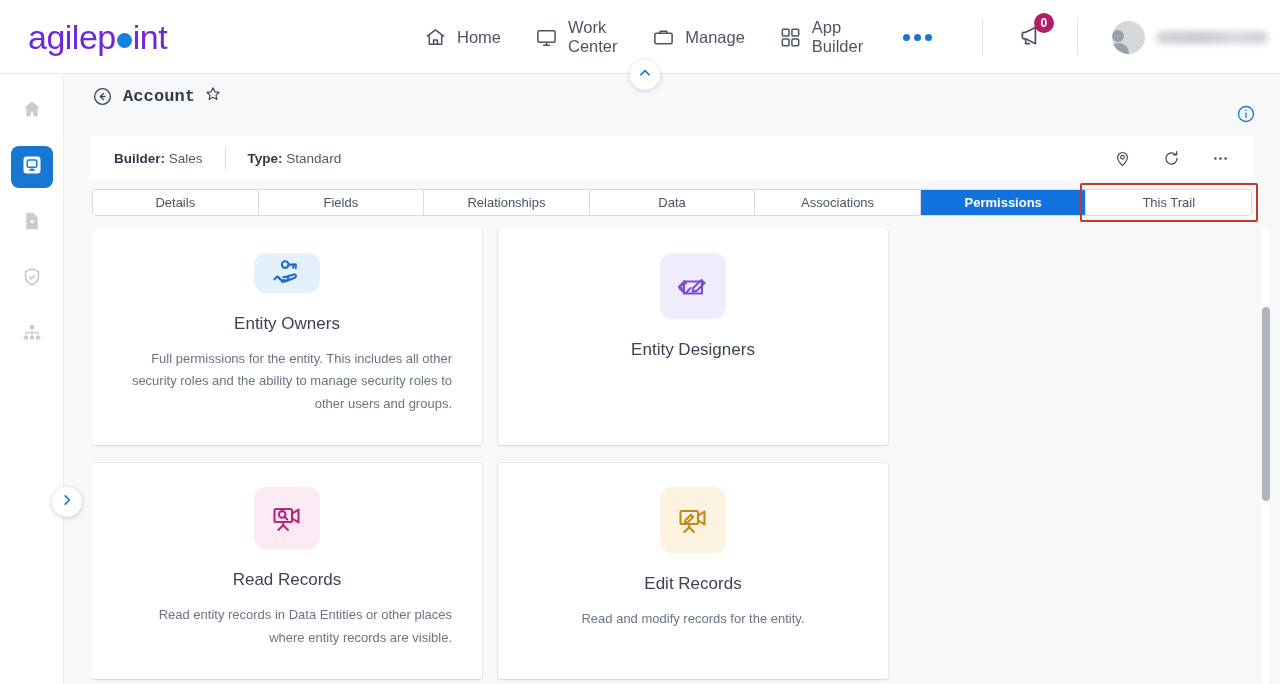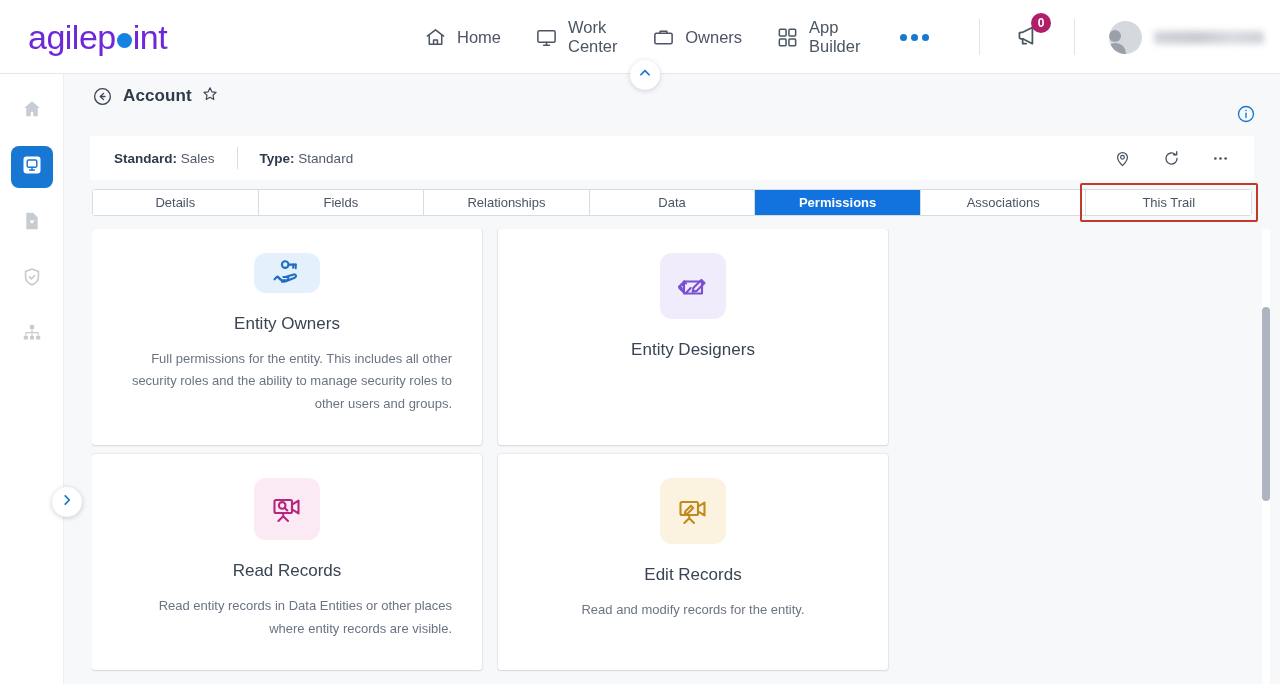--- a/index.html
+++ b/index.html
@@ -103,20 +103,21 @@
     width: 30px; height: 30px; border-radius: 50%;
     background: #fff; box-shadow: 0 1px 5px rgba(20,30,60,.18);
     display: flex; align-items: center; justify-content: center;
     cursor: pointer; z-index: 8;
   }
 
   .pagehead {
     position: relative; height: 44px;
     display: flex; align-items: center;
     padding: 0 0 0 28px;
+    font-family: Liberation Mono, monospace;
   }
   .backbtn { cursor: pointer; display: flex; align-items: center; }
   .pagetitle {
     font-size: 17px; font-weight: 700; color: #2f3a4b;
     margin-left: 10px; letter-spacing: .1px;
   }
   .star { margin-left: 9px; cursor: pointer; }
   .infoicon { position: absolute; right: 24px; top: 30px; cursor: pointer; }
 
   .metabar {
@@ -163,21 +164,21 @@
 
   
   .cardarea {
     position: absolute; left: 28px; top: 155px;
     width: 1160px; height: 455px;
     overflow: hidden;
   }
   .cardgrid {
     display: grid;
     grid-template-columns: 390px 390px;
-    gap: 9px 16px;
+    gap: 18px 16px;
   }
   .card {
     background: #fff;
     border-radius: 3px;
     box-shadow: 0 1px 2px rgba(25,35,65,.10), 0 0 0 1px rgba(220,224,232,.5);
     padding: 24px 30px 30px;
     height: 216px;
     display: flex; flex-direction: column; align-items: center;
     cursor: pointer;
   }
@@ -241,21 +242,21 @@
       <span>Work Center</span>
     </div>
 
     <div class="navitem">
       <span>
         <svg width="23" height="23" viewBox="0 0 24 24" fill="none" stroke="#4c5563" stroke-width="1.6" stroke-linecap="round" stroke-linejoin="round">
           <rect x="3" y="7.5" width="18" height="11" rx="1.5"></rect>
             <path d="M8.5 7.5V5.5h7v2"></path>
         </svg>
       </span>
-      <span>Owners</span>
+      <span>Manage</span>
     </div>
 
     <div class="navitem">
       <span>
         <svg width="23" height="23" viewBox="0 0 24 24" fill="none" stroke="#4c5563" stroke-width="1.6">
           <rect x="3.5" y="3.5" width="7" height="7" rx="1"></rect>
             <rect x="13.5" y="3.5" width="7" height="7" rx="1"></rect>
           <rect x="3.5" y="13.5" width="7" height="7" rx="1"></rect>
             <rect x="13.5" y="13.5" width="7" height="7" rx="1"></rect>
         </svg>
@@ -387,21 +388,21 @@
       <svg width="20" height="20" viewBox="0 0 24 24" fill="none" stroke="#1877d2" stroke-width="1.6" stroke-linecap="round">
         <circle cx="12" cy="12" r="9"></circle>
           <path d="M12 11v5.2"></path>
           <circle cx="12" cy="7.8" r="1" fill="#1877d2" stroke="none"></circle>
       </svg>
     </span>
   </div>
 
   <div class="metabar">
     <span class="meta">
-      <b>Standard:</b>
+      <b>Builder:</b>
       <span>Sales</span>
     </span>
     <span class="metasep"></span>
     <span class="meta">
       <b>Type:</b>
       <span>Standard</span>
     </span>
 
     <span class="metatools">
       <span class="ti">
@@ -432,25 +433,25 @@
       </div>
     <div class="tab">
         <span>Fields</span>
       </div>
     <div class="tab">
         <span>Relationships</span>
       </div>
     <div class="tab">
         <span>Data</span>
       </div>
+    <div class="tab">
+        <span>Associations</span>
+      </div>
     <div class="tab active">
         <span>Permissions</span>
-      </div>
-    <div class="tab">
-        <span>Associations</span>
       </div>
     <div class="tab hl">
         <span>This Trail</span>
       </div>
   </div>
 
   <div class="cardarea">
     <div class="cardgrid">
 
       <div class="card">

